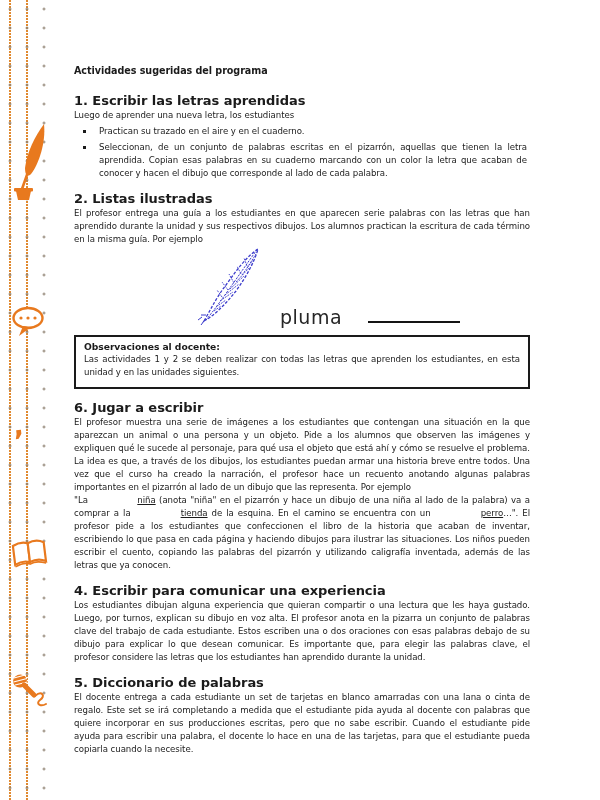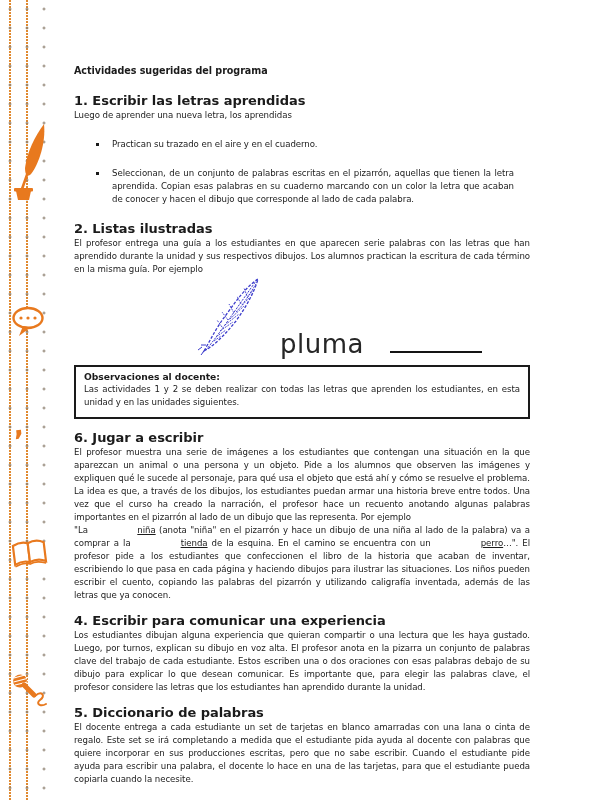--- a/index.html
+++ b/index.html
@@ -23,23 +23,23 @@
   .comma-glyph{font-size:27px;font-weight:bold;color:#e8791e;transform:rotate(-6deg);line-height:1;}
   
   .content{
     position:absolute;left:74px;top:64px;width:456px;
     font-size:8.6px;line-height:13px;text-align:justify;letter-spacing:-0.05px;
   }
   .doc-title{font-weight:bold;font-size:9.6px;margin:0 0 17px 0;text-align:left;}
   .sec-h{font-weight:bold;font-size:13px;margin:12px 0 2px 0;text-align:left;}
   p{margin:0;}
   ul.square{list-style-type:square;margin:1px 0 0 0;padding-left:18px;}
-  ul.square li{padding-left:4px;margin:16px;}
+  ul.square li{padding-left:4px;margin:3px;}
   .example-figure{display:flex;align-items:flex-end;margin:3px 0 4px 118px;height:80px;}
-  .example-word{font-size:26px;line-height:1;color:#262626;margin:0 8px 2px 14px;letter-spacing:.5px;}
+  .example-word{font-size:19px;line-height:1;color:#262626;margin:0 8px 2px 14px;letter-spacing:.5px;}
   .write-line{display:inline-block;width:92px;border-bottom:2px solid #141414;margin:0 0 6px 18px;}
   .note-box{border:2px solid #1a1a1a;padding:3px 8px 8px 8px;margin:6px 0 2px 0;}
   .note-title{font-weight:bold;font-size:9.2px;text-align:left;}
   .u{text-decoration:underline;margin-left:46px;}
 </style>
 </head>
 <body>
 
 <div class="margin-strip"></div>
 
@@ -77,21 +77,21 @@
     <path d="M14 13 L24 23" stroke="#e8791e" stroke-width="5" stroke-linecap="round"></path>
     <path d="M25 24 c7 -6 11 0 5 4 c-5 4 1 7 6 4" fill="none" stroke="#e8791e" stroke-width="2" stroke-linecap="round"></path>
   </svg>
 </div>
 
 <div class="content">
 
   <div class="doc-title">Actividades sugeridas del programa</div>
 
   <div class="sec-h">1. Escribir las letras aprendidas</div>
-  <p>Luego de aprender una nueva letra, los aprendidas</p>
+  <p>Luego de aprender una nueva letra, los estudiantes</p>
   <ul class="square">
     <li>Practican su trazado en el aire y en el cuaderno.</li>
     <li>Seleccionan, de un conjunto de palabras escritas en el pizarrón, aquellas que tienen la letra aprendida. Copian esas palabras en su cuaderno marcando con un color la letra que acaban de conocer y hacen el dibujo que corresponde al lado de cada palabra.</li>
   </ul>
 
   <div class="sec-h">2. Listas ilustradas</div>
   <p>El profesor entrega una guía a los estudiantes en que aparecen serie palabras con las letras que han aprendido durante la unidad y sus respectivos dibujos. Los alumnos practican la escritura de cada término en la misma guía. Por ejemplo</p>
 
   <div class="example-figure">
     <span>

